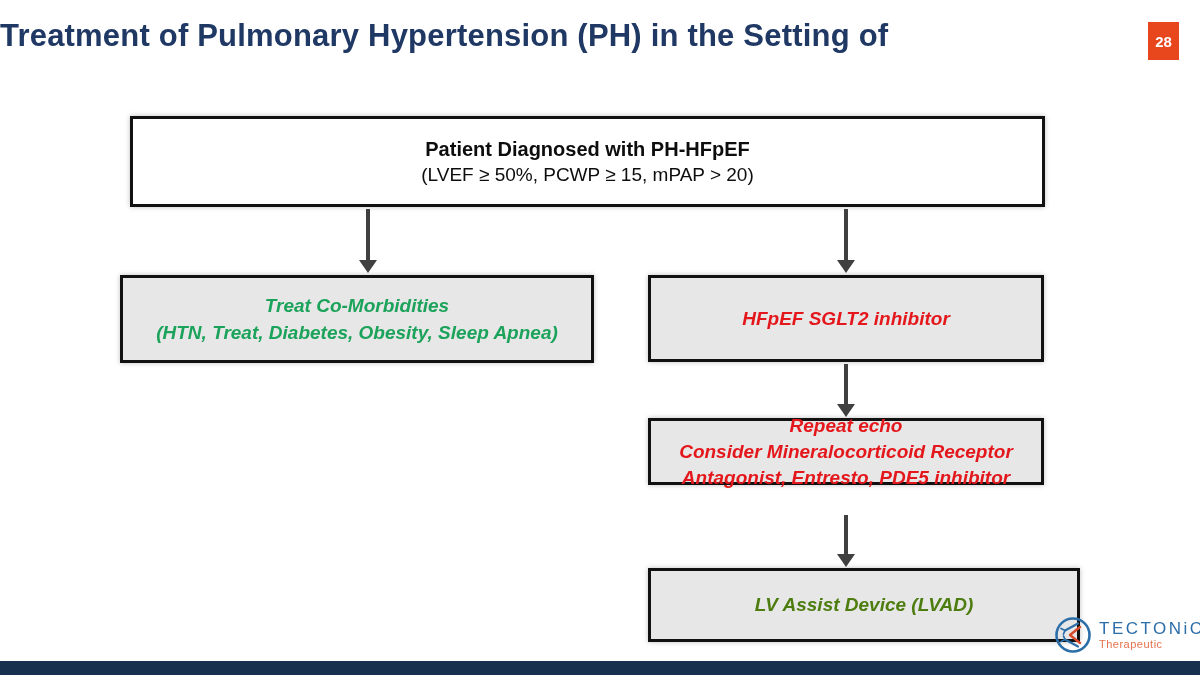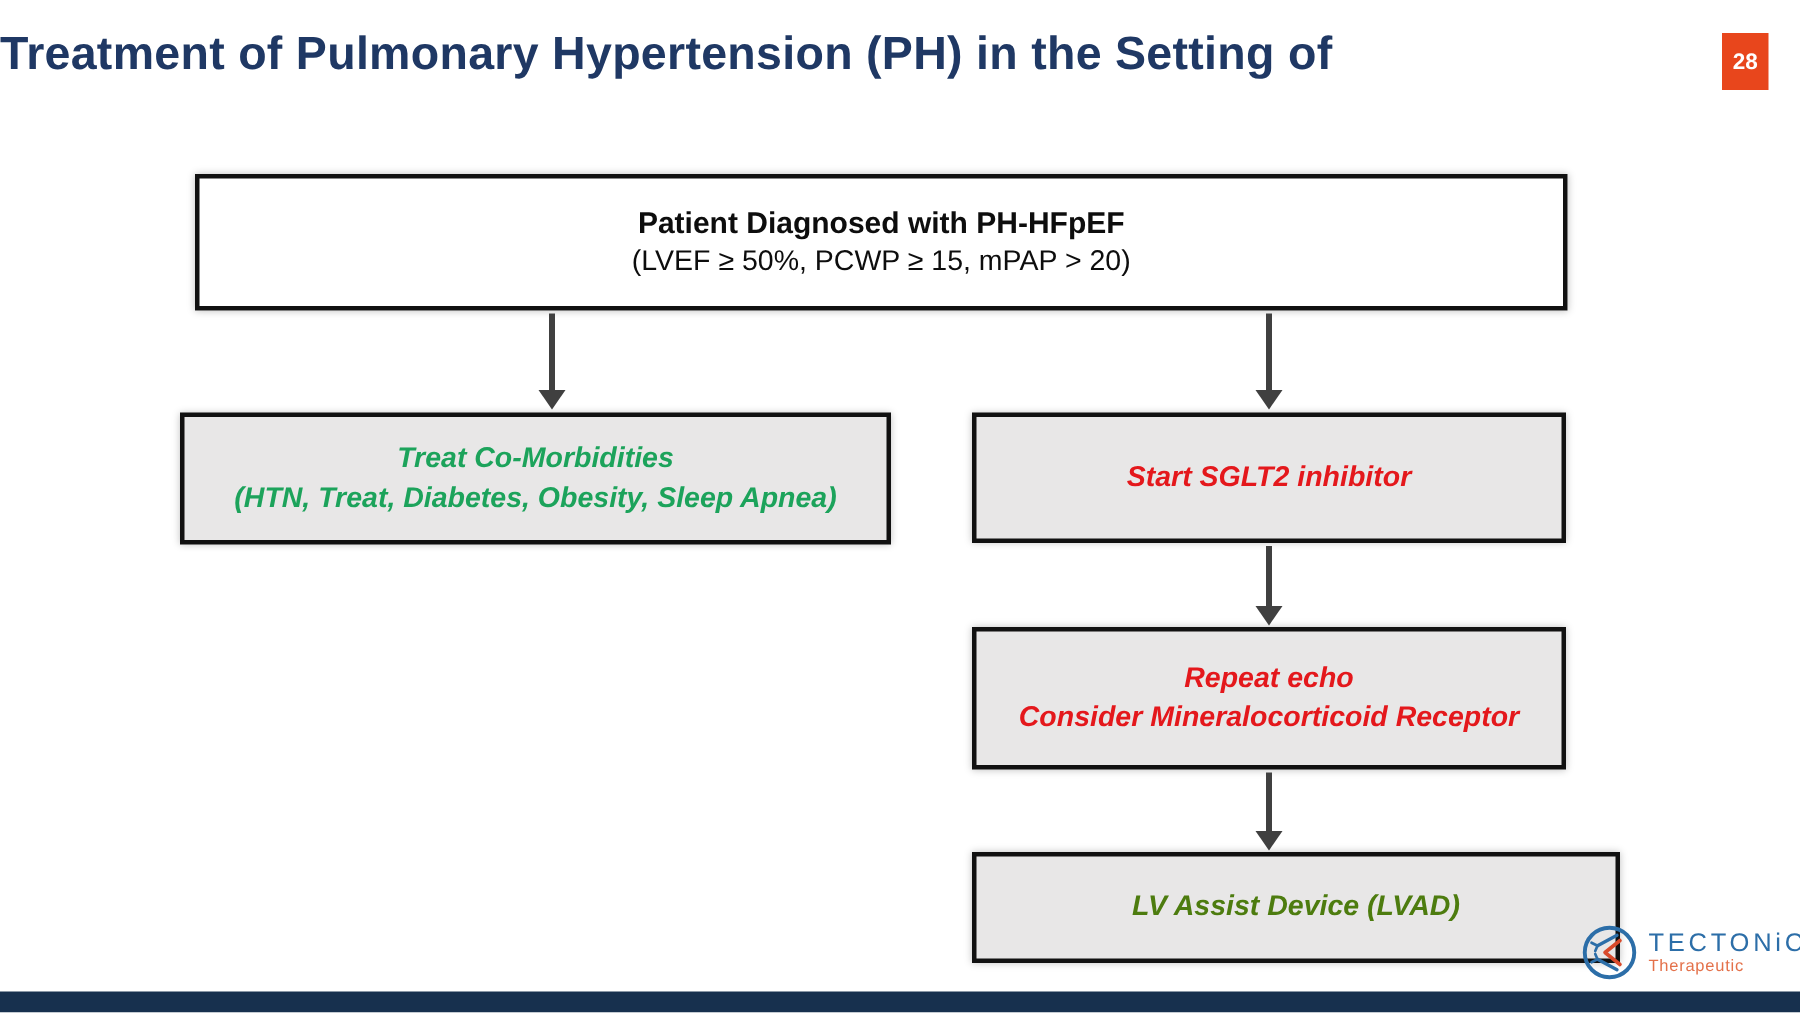--- a/index.html
+++ b/index.html
@@ -77,21 +77,21 @@
 
   .box-sglt2 {
     left: 648px; top: 275px;
     width: 396px; height: 87px;
     color: #E4181C;
     font-size: 19px;
   }
 
   .box-echo {
     left: 648px; top: 418px;
-    width: 396px; height: 95px;
+    width: 396px; height: 67px;
     color: #E4181C;
     font-size: 19px;
     line-height: 26px;
   }
 
   .box-lvad {
     left: 648px; top: 568px;
     width: 432px; height: 74px;
     color: #4d7c0f;
     font-size: 19px;
@@ -180,31 +180,32 @@
     <div class="shaft"></div>
     <div class="head"></div>
   </div>
 
   <div class="fc-box box-gray box-comorbidities">
     <div class="line">Treat Co-Morbidities</div>
     <div class="line">(HTN, Treat, Diabetes, Obesity, Sleep Apnea)</div>
   </div>
 
   <div class="fc-box box-gray box-sglt2">
-    <div class="line">Start SGLT2 inhibitor</div>
+    <div class="line">HFpEF SGLT2 inhibitor</div>
   </div>
 
   <div class="arrow arrow-3">
     <div class="shaft"></div>
     <div class="head"></div>
   </div>
 
   <div class="fc-box box-gray box-echo">
     <div class="line">Repeat echo</div>
     <div class="line">Consider Mineralocorticoid Receptor</div>
+    <div class="line">Antagonist, Entresto, PDE5 inhibitor</div>
   </div>
 
   <div class="arrow arrow-4">
     <div class="shaft"></div>
     <div class="head"></div>
   </div>
 
   <div class="fc-box box-gray box-lvad">
     <div class="line">LV Assist Device (LVAD)</div>
   </div>

